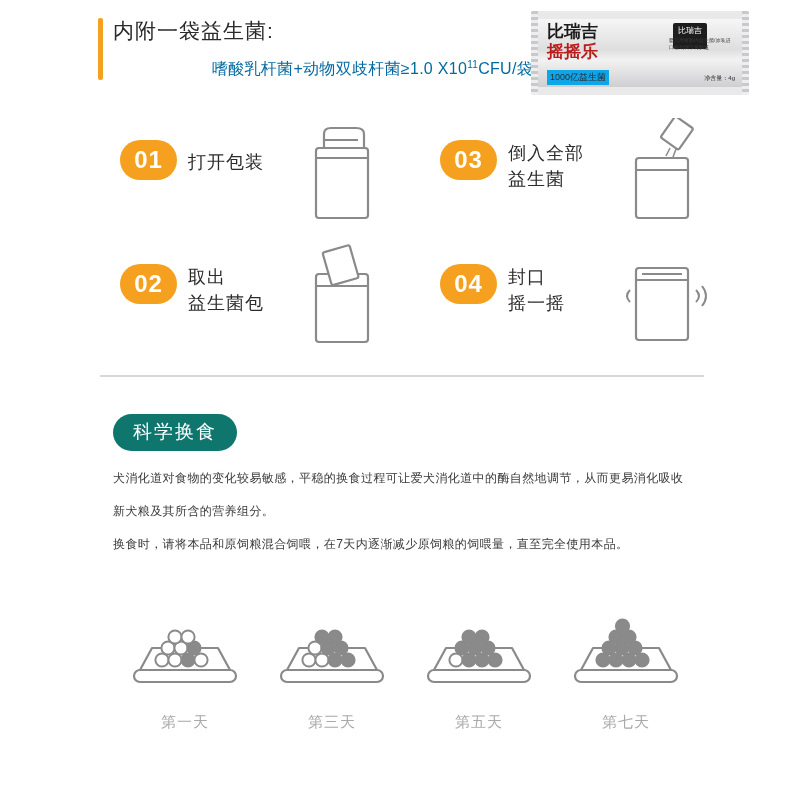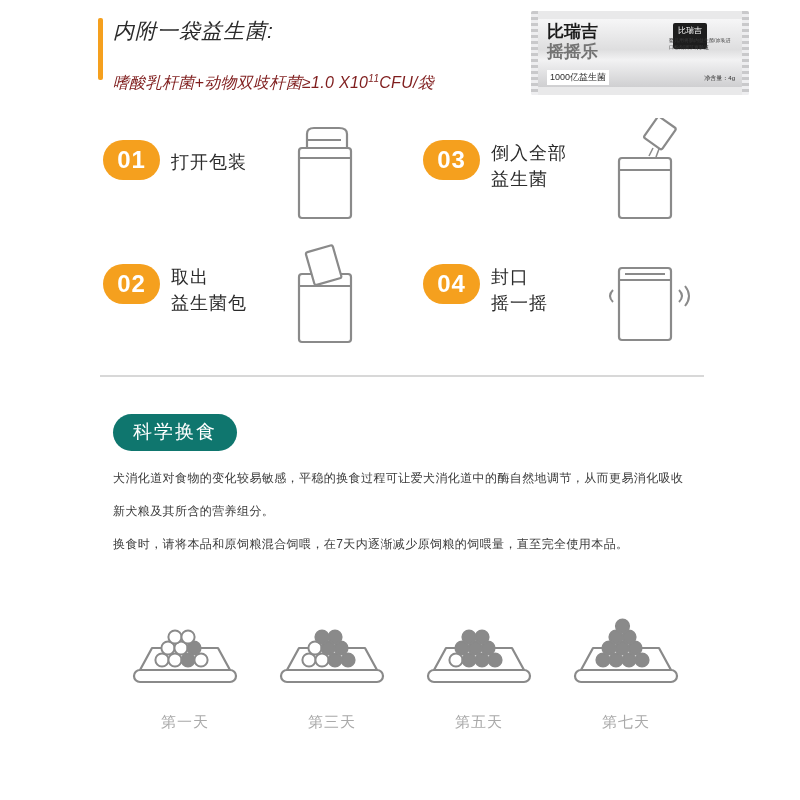--- a/index.html
+++ b/index.html
@@ -29,36 +29,36 @@
     height: 62px;
     background: #f5a01e;
     border-radius: 2px;
   }
   
   .header {
     position: absolute;
     left: 113px;
     top: 16px;
     width: 420px;
-    font-style: italic;
   }
   .header-title {
     font-size: 21px;
     color: #2b2b2b;
     letter-spacing: 1px;
     line-height: 30px;
     font-weight: normal;
   }
   .header-sub {
     font-size: 16px;
-    color: #7f1d1d;
+    color: #0369a1;
     letter-spacing: 0.3px;
-    margin-top: 22px;
+    margin-top: 8px;
     line-height: 22px;
     white-space: nowrap;
+    text-align: right;
   }
   .header-sub sup {
     font-size: 10px;
     vertical-align: super;
   }
   
   .sachet {
     position: absolute;
     left: 531px;
     top: 11px;
@@ -96,30 +96,30 @@
     color: #1b1b1b;
     letter-spacing: 0px;
     line-height: 19px;
   }
   .sachet-brand2 {
     position: absolute;
     left: 16px;
     top: 31px;
     font-size: 17px;
     font-weight: bold;
-    color: #737373;
+    color: #b91c1c;
     line-height: 19px;
   }
   .sachet-bottom {
     position: absolute;
     left: 16px;
     bottom: 10px;
     font-size: 9px;
     color: #2d2d2d;
-    background: #ffffff;
+    background: #0ea5e9;
     padding: 1px 3px;
   }
   .sachet-logo {
     position: absolute;
     right: 42px;
     top: 12px;
     width: 34px;
     height: 26px;
     background: #1d1d1d;
     color: #fff;
@@ -143,21 +143,21 @@
   .sachet-net {
     position: absolute;
     right: 14px;
     bottom: 12px;
     font-size: 6px;
     color: #2f2f2f;
   }
   
   .steps {
     position: absolute;
-    left: 103px;
+    left: 120px;
     top: 118px;
     width: 585px;
     height: 230px;
   }
   .step {
     position: absolute;
     width: 280px;
     height: 110px;
   }
   .step.s1 { left: 0;   top: 0; }

